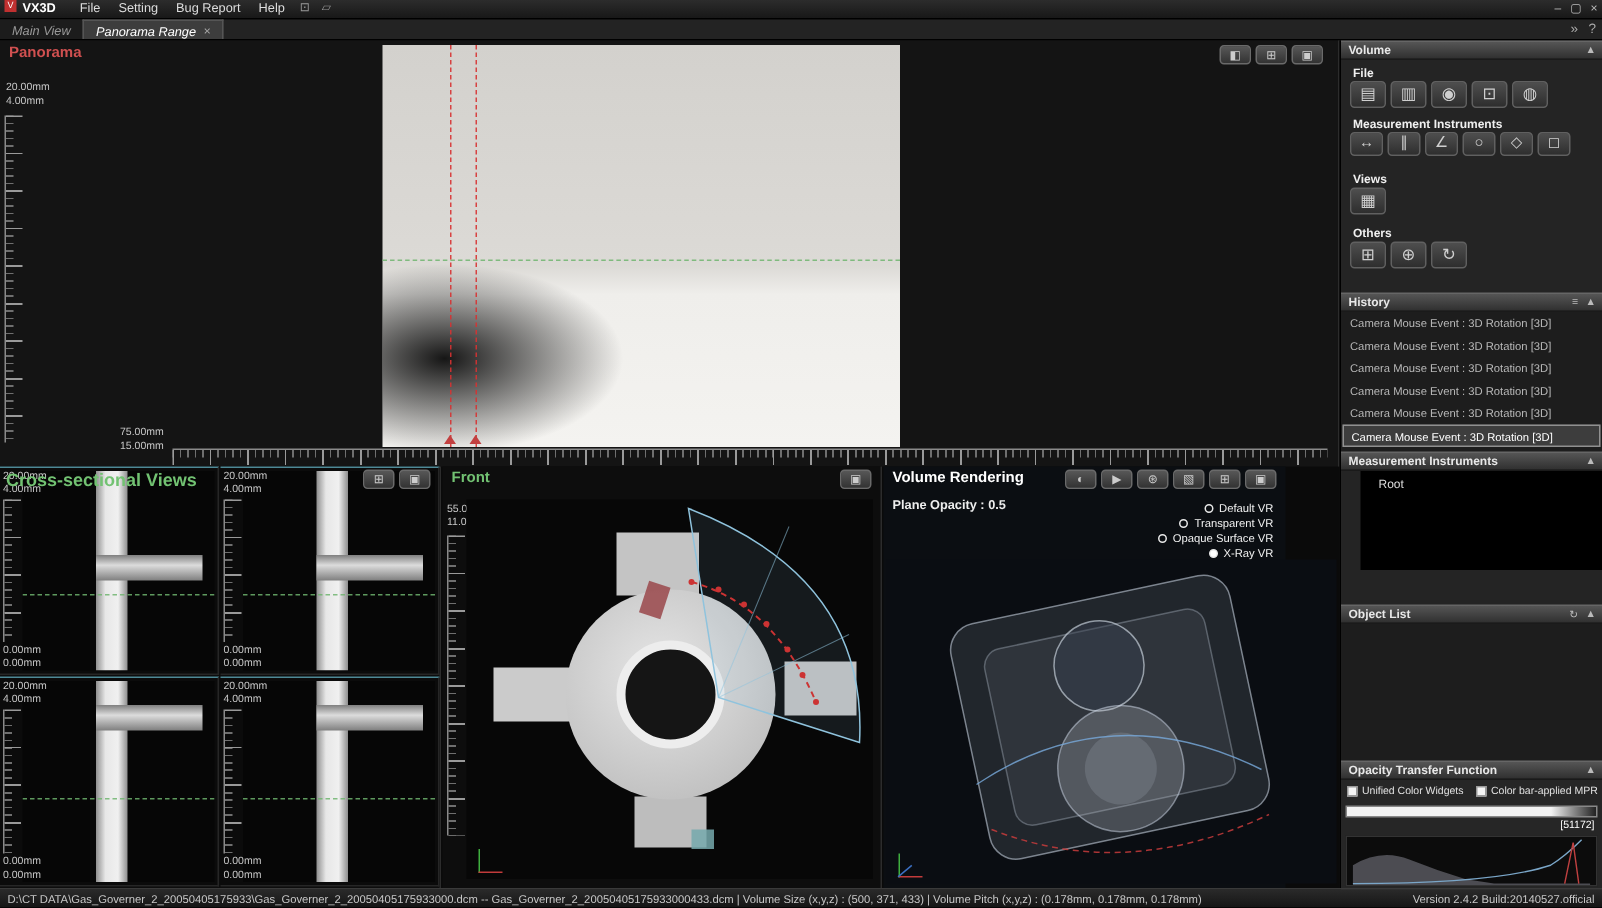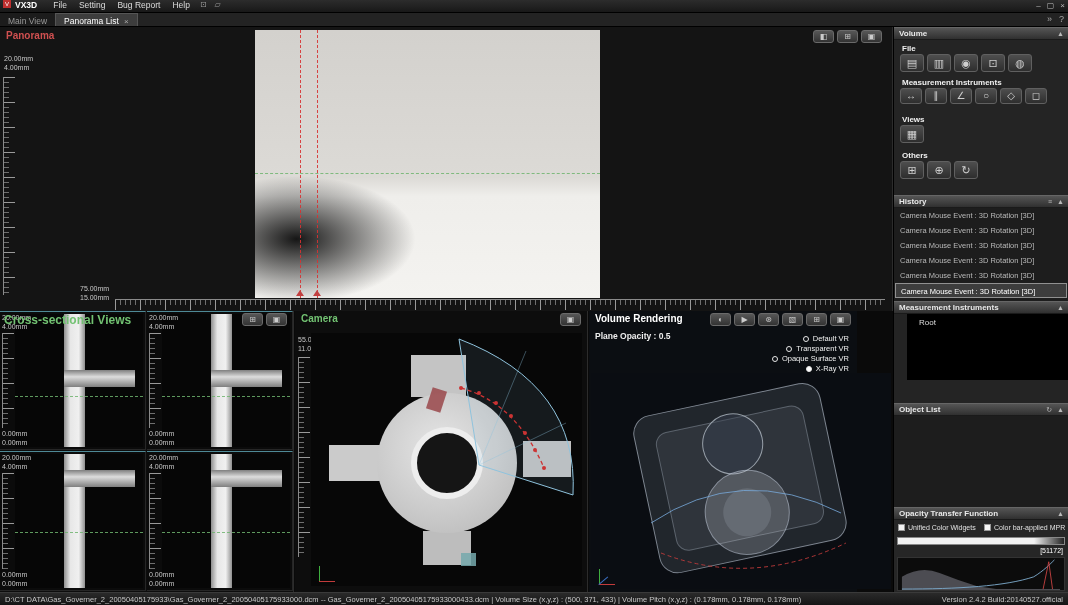--- a/index.html
+++ b/index.html
@@ -11,21 +11,21 @@
   
   #menubar { left:0; top:0; width:1068px; height:13px; background:linear-gradient(#2c2c2c,#181818); display:flex; align-items:flex-start; font-size:8.5px; color:#ddd; border-bottom:1px solid #000; }
   #app-icon { width:8px; height:8px; background:#c03030; margin:0 4px 0 3px; font-size:6px; color:#fff; line-height:8px; text-align:center; }
   #app-title { font-weight:bold; font-size:8.5px; color:#fff; margin-right:10px; }
   .menu-item { padding:0 6px; cursor:default; }
   .mini-ico { color:#999; font-size:8px; padding:0 4px; }
   #win-controls { position:absolute; right:3px; top:1px; display:flex; gap:6px; font-size:8px; color:#bbb; }
 
   
   #tabbar { left:0; top:13px; width:1068px; height:14px; background:#232323; display:flex; align-items:flex-end; border-bottom:1px solid #000; }
-  .tab { height:13px; padding:1px 8px 0 8px; font-size:8.5px; display:flex; align-items:flex-end; gap:5px; }
+  .tab { height:13px; padding:1px 8px 0 8px; font-size:8.5px; display:flex; align-items:center; gap:5px;font-style:italic; }
   .tab.inactive { background:#1c1c1c; color:#999; }
   .tab.active { background:#3d3d3d; color:#fff; border:1px solid #555; border-bottom:none; }
   .tab-close { color:#aaa; font-size:8px; }
   #tabbar-right { position:absolute; right:4px; top:14px; font-size:9px; color:#aaa; display:flex; gap:7px; }
 
   
   .viewport { background:#101010; }
   .ptitle { font-weight:bold; font-size:10px; }
   .ibtn { width:21px; height:13px; background:linear-gradient(#575757,#333); border:1px solid #6a6a6a; border-radius:3px; color:#ccc; font-size:8px; line-height:11px; text-align:center; }
   .btnrow { display:flex; gap:3px; }
@@ -118,21 +118,21 @@
       <span>▢</span>
       <span>×</span>
     </div>
   </div>
 
   <div id="tabbar" class="abs">
     <div class="tab inactive">
       <span>Main View</span>
     </div>
     <div class="tab active">
-      <span>Panorama List</span>
+      <span>Panorama Range</span>
       <span class="tab-close">×</span>
     </div>
   </div>
   <div id="tabbar-right">
     <span>»</span>
     <span>?</span>
   </div>
 
   <div id="pano" class="abs">
     <div id="pano-title" class="abs ptitle">Panorama</div>
@@ -227,21 +227,21 @@
         </div>
       <div class="ruler vruler"></div>
       <div class="labels-bot">
           <div class="rlab">0.00mm</div>
           <div class="rlab">0.00mm</div>
         </div>
     </div>
   </div>
 
   <div id="front" class="abs">
-    <div id="front-title" class="abs ptitle">Camera</div>
+    <div id="front-title" class="abs ptitle">Front</div>
     <div class="abs btnrow" style="right:6px; top:2px;">
       <div class="ibtn">▣</div>
     </div>
     <div class="abs rlab" style="left:3px; top:25px;">55.00mm</div>
     <div class="abs rlab" style="left:3px; top:34px;">11.00mm</div>
     <div class="abs vruler" style="left:3px; top:46px; width:12px; height:200px;"></div>
 
     <div id="front-img" class="abs viewport">
       <div class="part" style="left:100px; top:22px; width:55px; height:42px; background:#c4c4c4;"></div>
       <div class="part" style="left:18px; top:112px; width:55px; height:36px; background:#cbcbcb;"></div>

